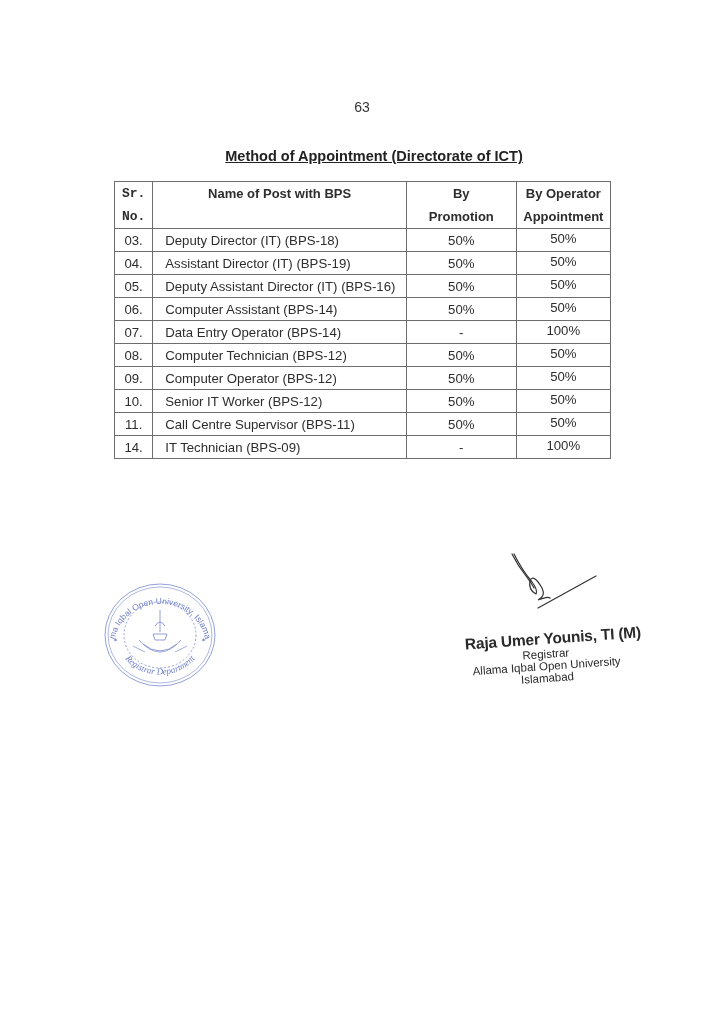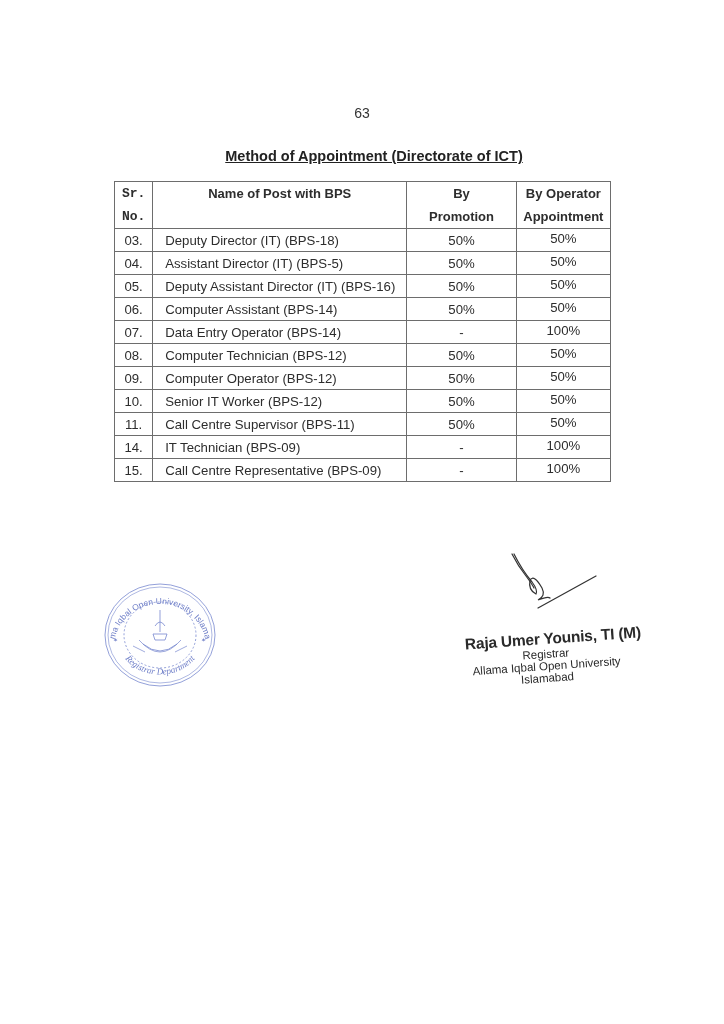--- a/index.html
+++ b/index.html
@@ -1,20 +1,20 @@
 <!DOCTYPE html>
 <html><head>
   <meta charset="utf-8">
   <style>
     html, body { margin: 0; padding: 0; }
     body {
       width: 724px; height: 1024px; background: #ffffff; position: relative; overflow: hidden;
       font-family: "Liberation Sans", sans-serif; color: #2a2a2a;
     }
-    .page-number { position: absolute; top: 105px; left: 0; width: 724px; text-align: center; font-size: 14px; color: #333; }
+    .page-number { position: absolute; top: 99px; left: 0; width: 724px; text-align: center; font-size: 14px; color: #333; }
     .doc-title {
       position: absolute; top: 148px; left: 0; width: 748px; text-align: center;
       font-size: 14.5px; font-weight: bold; text-decoration: underline; color: #222;
     }
     table.appt {
       position: absolute; left: 114px; top: 181px; width: 497px;
       border-collapse: collapse; font-size: 13.2px; color: #2d2d2d;
     }
     table.appt td, table.appt th { border: 1px solid #6d6d6d; padding: 0; }
     table.appt th { font-weight: bold; height: 46px; vertical-align: top; font-size: 13px; line-height: 23px; }
@@ -64,21 +64,21 @@
   </thead>
   <tbody id="table-body">
       <tr>
         <td class="c-sr"><span>03.</span></td>
         <td class="c-name c-name-td"><span>Deputy Director (IT) (BPS-18)</span></td>
         <td class="c-prom"><span>50%</span></td>
         <td class="c-init"><span>50%</span></td>
       </tr>
       <tr>
         <td class="c-sr"><span>04.</span></td>
-        <td class="c-name c-name-td"><span>Assistant Director (IT) (BPS-5)</span></td>
+        <td class="c-name c-name-td"><span>Assistant Director (IT) (BPS-19)</span></td>
         <td class="c-prom"><span>50%</span></td>
         <td class="c-init"><span>50%</span></td>
       </tr>
       <tr>
         <td class="c-sr"><span>05.</span></td>
         <td class="c-name c-name-td"><span>Deputy Assistant Director (IT) (BPS-16)</span></td>
         <td class="c-prom"><span>50%</span></td>
         <td class="c-init"><span>50%</span></td>
       </tr>
       <tr>
@@ -116,26 +116,20 @@
         <td class="c-name c-name-td"><span>Call Centre Supervisor (BPS-11)</span></td>
         <td class="c-prom"><span>50%</span></td>
         <td class="c-init"><span>50%</span></td>
       </tr>
       <tr>
         <td class="c-sr"><span>14.</span></td>
         <td class="c-name c-name-td"><span>IT Technician (BPS-09)</span></td>
         <td class="c-prom"><span>-</span></td>
         <td class="c-init"><span>100%</span></td>
       </tr>
-      <tr>
-        <td class="c-sr"><span>15.</span></td>
-        <td class="c-name c-name-td"><span>Call Centre Representative (BPS-09)</span></td>
-        <td class="c-prom"><span>-</span></td>
-        <td class="c-init"><span>100%</span></td>
-      </tr>
     </tbody>
 </table>
 
 <svg class="stamp" viewBox="0 0 114 106">
   <g fill="none" stroke="#7888cf" stroke-width="1">
     <ellipse cx="57" cy="53" rx="55" ry="51" opacity="0.8"></ellipse>
     <ellipse cx="57" cy="53" rx="52" ry="48" opacity="0.6"></ellipse>
     <ellipse cx="57" cy="53" rx="36" ry="33" stroke-dasharray="2 2" opacity="0.8"></ellipse>
     <path d="M40 62 Q57 76 74 62" opacity="0.8"></path>
     <path d="M36 58 Q57 82 78 58" opacity="0.7"></path>

